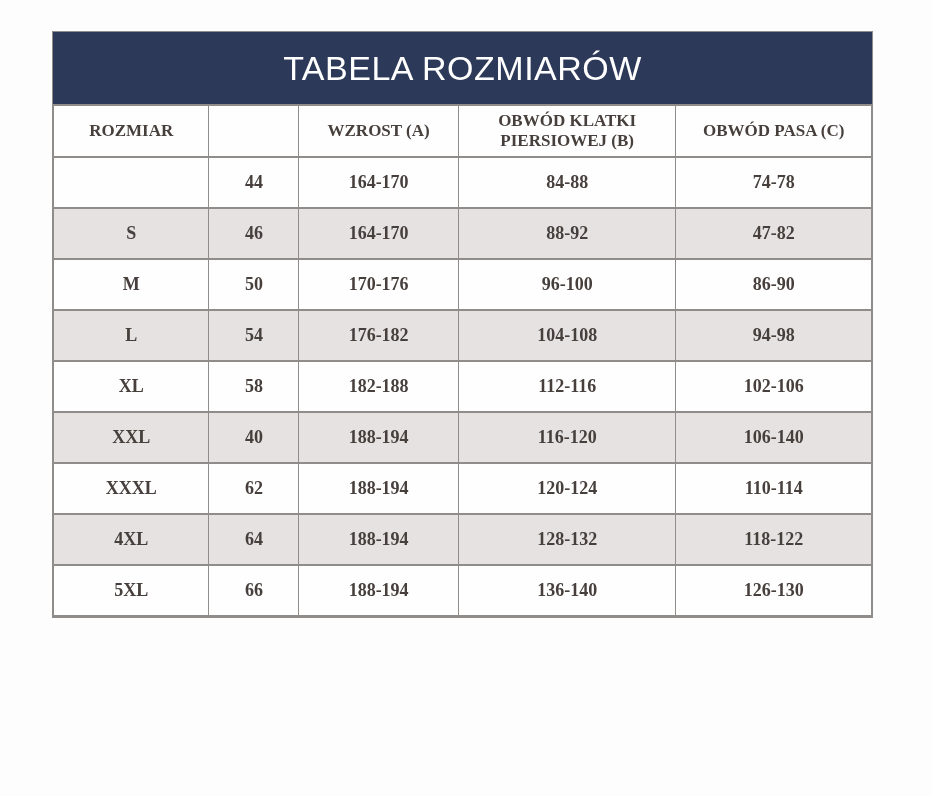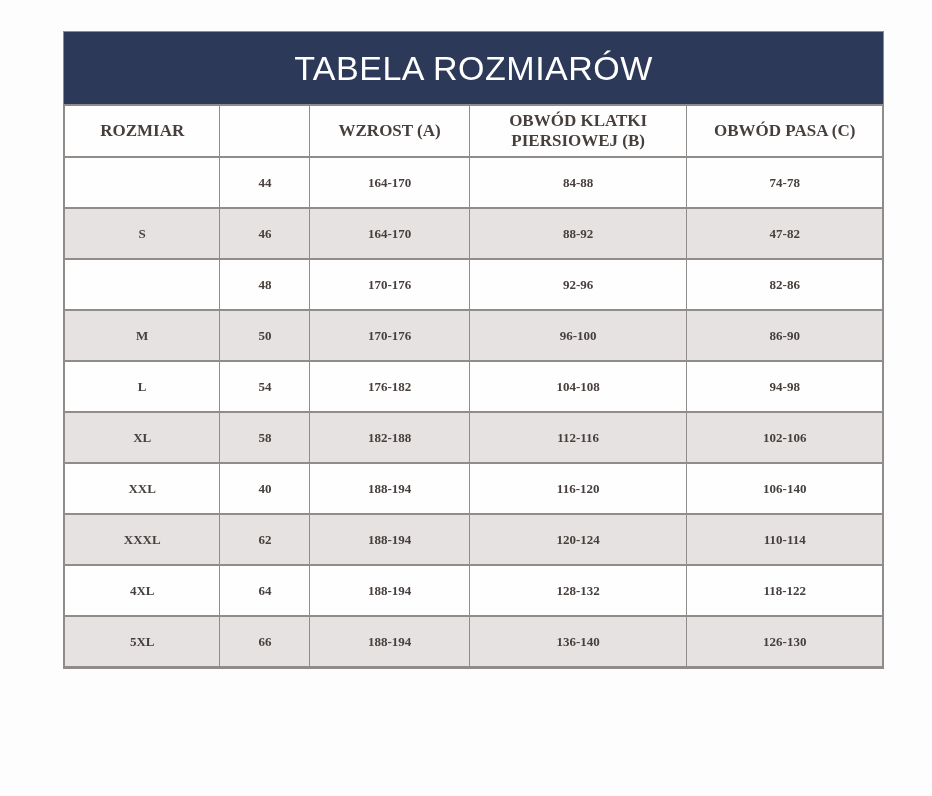--- a/index.html
+++ b/index.html
@@ -17,21 +17,21 @@
     background: var(--page-bg);
     font-family: "Liberation Sans", sans-serif;
     overflow: hidden;
   }
   .page {
     position: relative;
     width: 932px; height: 796px;
   }
   .table-wrap {
     position: absolute;
-    left: 63px; top: 31px;
+    left: 52px; top: 31px;
     width: 821px;
     border: 1px solid var(--border);
     background: var(--row-white);
   }
   .title-bar {
     background: var(--navy);
     color: var(--title-text);
     height: 72px;
     display: flex;
     align-items: center;
@@ -61,21 +61,21 @@
   }
   th {
     height: 52px;
     font-size: 17px;
     line-height: 1.15;
     white-space: pre-line;
     background: var(--row-white);
   }
   td {
     height: 51px;
-    font-size: 13px;
+    font-size: 18px;
   }
   tbody tr:nth-child(odd)  { background: var(--row-white); }
   tbody tr:nth-child(even) { background: var(--row-alt); }
 </style>
 </head>
 <body>
 
 <div class="page">
   <div class="table-wrap">
 
@@ -106,27 +106,20 @@
     <td>164-170</td>
     <td>84-88</td>
     <td>74-78</td>
   </tr>
           <tr>
     <td>S</td>
     <td>46</td>
     <td>164-170</td>
     <td>88-92</td>
     <td>47-82</td>
-  </tr>
-          <tr>
-    <td></td>
-    <td>48</td>
-    <td>170-176</td>
-    <td>92-96</td>
-    <td>82-86</td>
   </tr>
           <tr>
     <td>M</td>
     <td>50</td>
     <td>170-176</td>
     <td>96-100</td>
     <td>86-90</td>
   </tr>
           <tr>
     <td>L</td>

